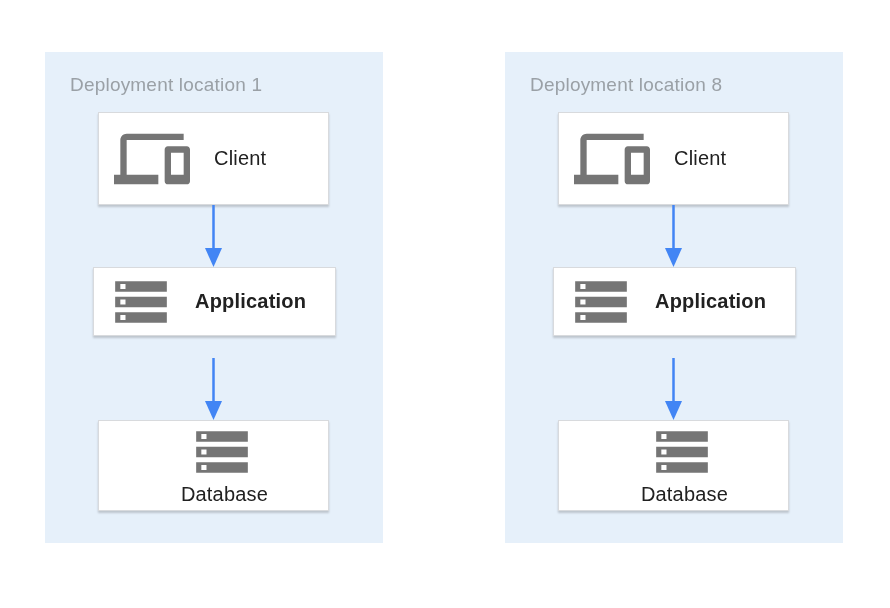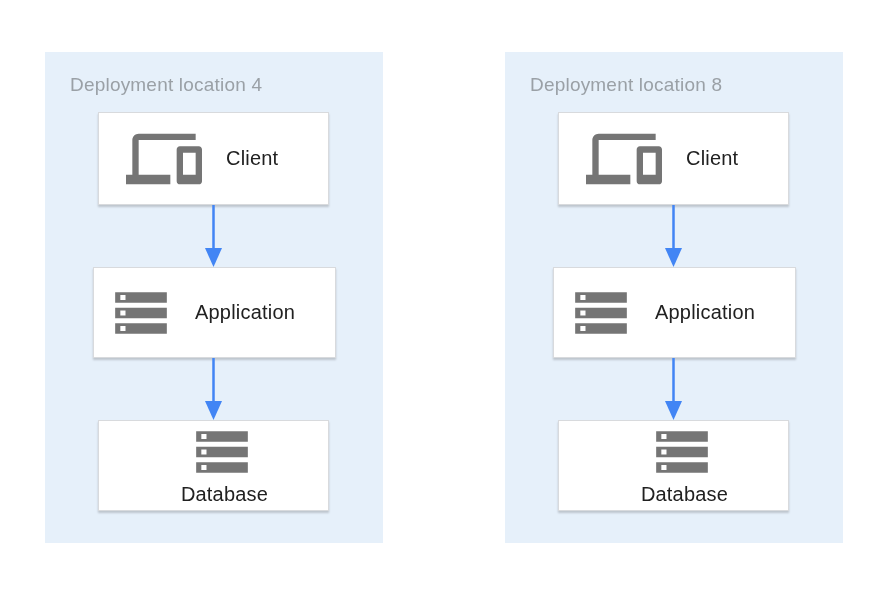--- a/index.html
+++ b/index.html
@@ -44,22 +44,22 @@
     white-space: nowrap;
   }
   .node {
     position: absolute;
     background: var(--node_bg);
     border: 1px solid var(--node_border);
     box-shadow: 0 1.5px 2px rgba(0,0,0,0.18);
     display: flex;
     align-items: center;
   }
-  .node-client      { left: 53px; top: 60px;  width: 231px; height: 93px; padding-left: 12px; }
-  .node-application { left: 48px; top: 215px; width: 243px; height: 91px; }
+  .node-client      { left: 53px; top: 60px;  width: 231px; height: 93px; }
+  .node-application { left: 48px; top: 215px; width: 243px; height: 69px; font-weight: bold; }
   .node-database    { left: 53px; top: 368px; width: 231px; height: 91px; flex-direction: column; }
   .node-icon {
     display: flex;
     align-items: center;
     justify-content: center;
     flex: 0 0 auto;
   }
   .node-icon.devices { margin-left: 15px; }
   .node-icon.storage { margin-left: 16px; }
   .node-icon svg { display: block; }
@@ -80,21 +80,21 @@
   }
   .arrow-1 { top: 153px; }
   .arrow-2 { top: 306px; }
 </style>
 </head>
 <body>
 
 <div class="canvas">
 
   <section class="panel panel-0">
-    <h2 class="panel-title">Deployment location 4</h2>
+    <h2 class="panel-title">Deployment location 1</h2>
 
     <div class="node node-client">
       <span class="node-icon devices">
         <svg viewBox="0 0 24 24" width="76" height="76" aria-hidden="true">
           <path fill="#757575" d="M4 6h18V4H4c-1.1 0-2 .9-2 2v11H0v3h14v-3H4V6zm19 2h-6c-.55 0-1 .45-1 1v10c0 .55.45 1 1 1h6c.55 0 1-.45 1-1V9c0-.55-.45-1-1-1zm-1 9h-4v-7h4v7z"></path>
         </svg>
       </span>
       <span class="node-label">Client</span>
     </div>
 

